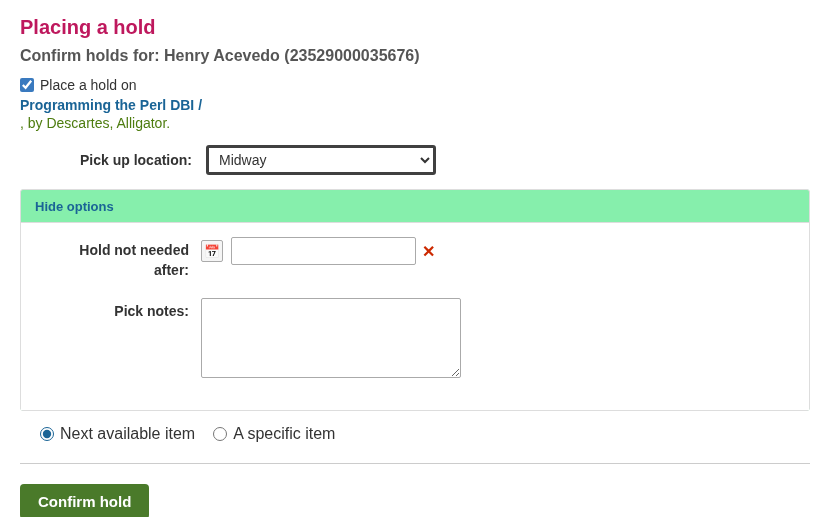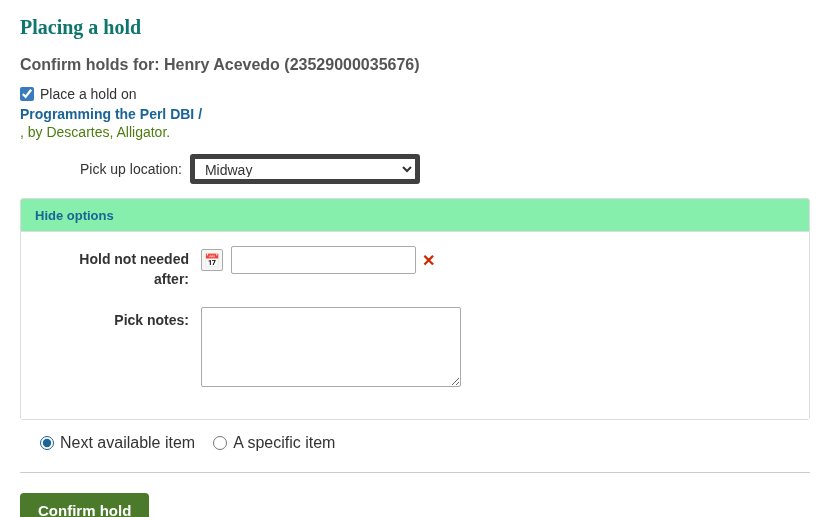--- a/index.html
+++ b/index.html
@@ -10,23 +10,22 @@
       background: #fff;
       width: 830px;
       min-height: 517px;
     }
     .page-container {
       padding: 16px 20px;
     }
     .page-title {
       font-size: 20px;
       font-weight: bold;
-      color: #0f766e;
-      margin-bottom: 17px;
-      font-family: Liberation Serif, serif;
+      color: #be185d;
+      margin-bottom: 8px;
     }
     .confirm-title {
       font-size: 16px;
       font-weight: bold;
       color: #555;
       margin-bottom: 12px;
     }
     .place-hold-row {
       display: flex;
       align-items: center;
@@ -49,28 +48,28 @@
       color: #4d7c0f;
       margin-bottom: 14px;
     }
     .pickup-row {
       display: flex;
       align-items: center;
       margin-bottom: 0;
       padding-left: 60px;
     }
     .pickup-label {
-      font-weight: normal;
-      margin-right: 8px;
+      font-weight: bold;
+      margin-right: 14px;
       white-space: nowrap;
     }
     .pickup-select {
       width: 230px;
       height: 30px;
-      border: 5px solid #404040;
+      border: 3px solid #404040;
       border-radius: 3px;
       padding: 2px 6px;
       font-size: 14px;
       background: #fff;
       color: #333;
     }
     .options-section {
       background: #86efac;
       border: 1px solid #ddd;
       border-radius: 3px;

